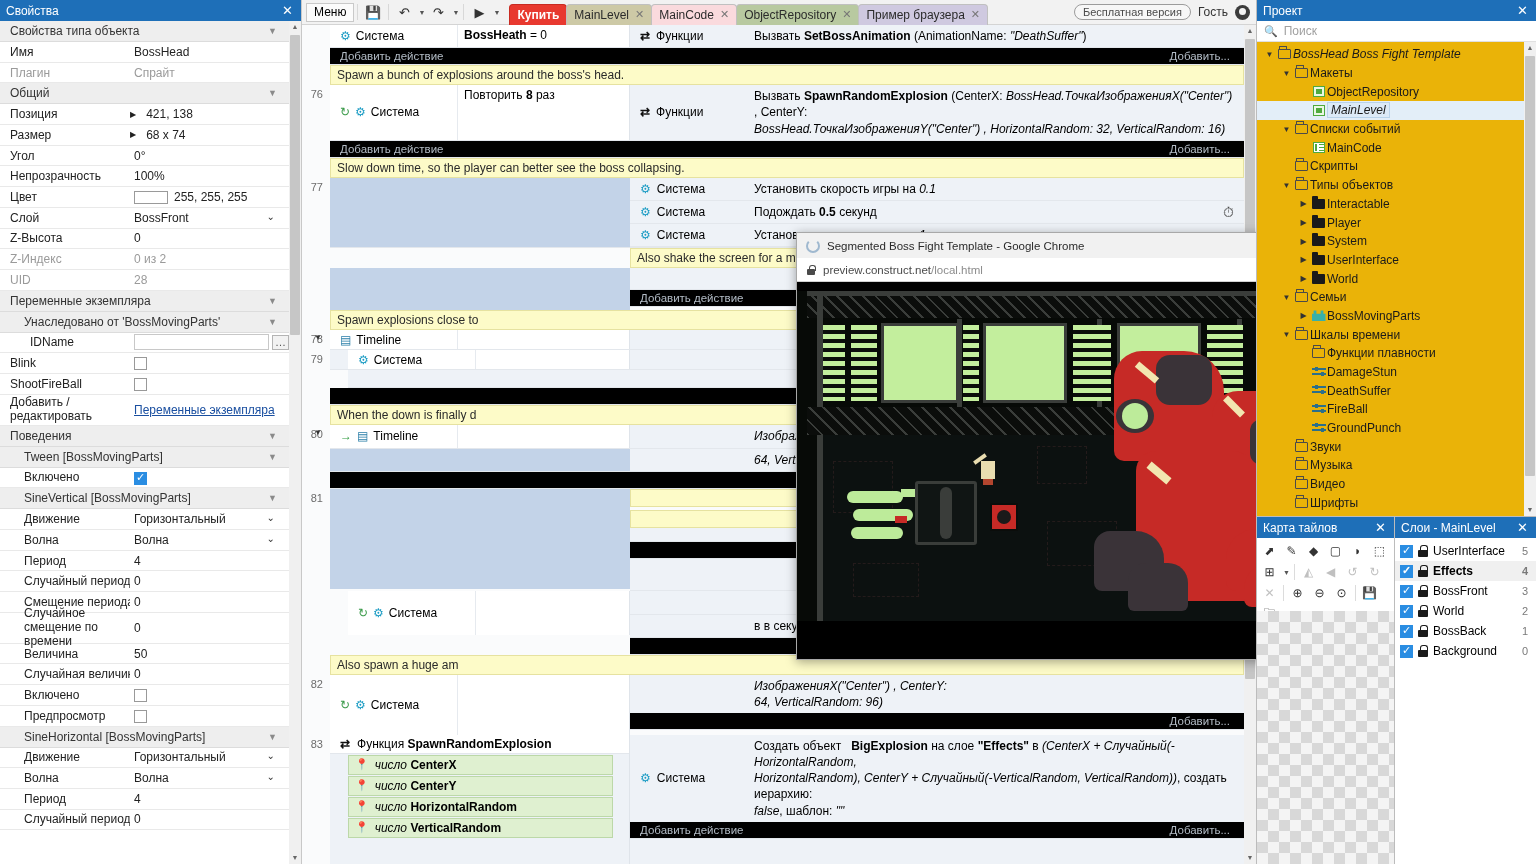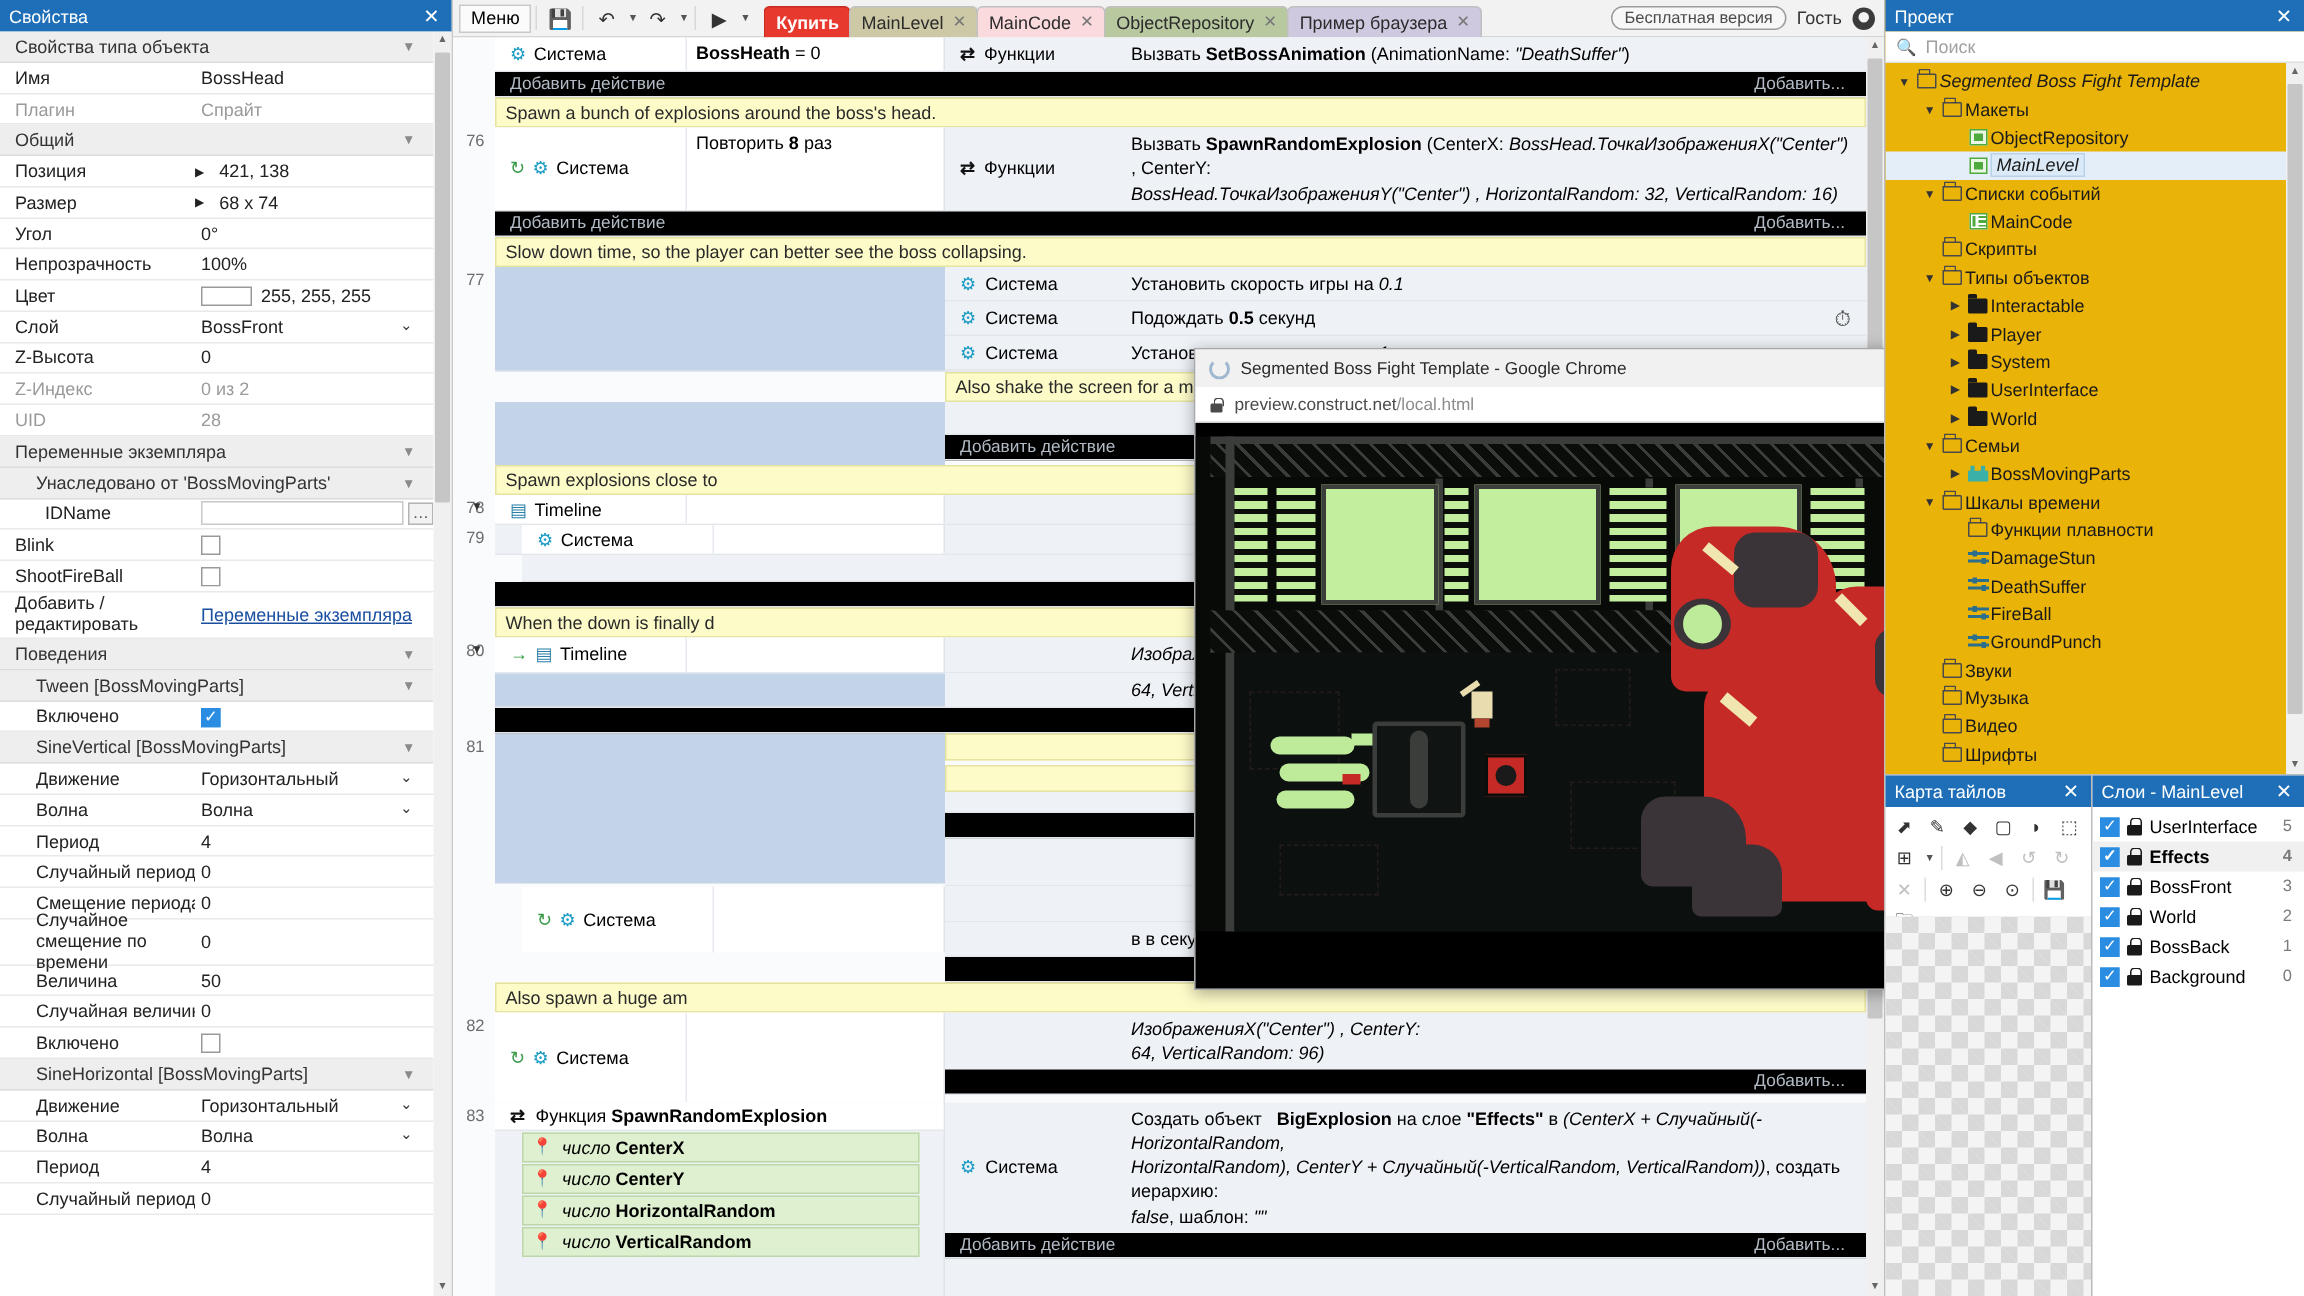--- a/index.html
+++ b/index.html
@@ -323,20 +323,24 @@
           <span class="v">50</span>
         </div>
         <div class="row i1">
           <span class="k">Случайная величина</span>
           <span class="v">0</span>
         </div>
         <div class="row i1">
           <span class="k">Включено</span>
           <span class="v"><span class="cb"></span></span>
         </div>
+        <div class="row i1">
+          <span class="k">Предпросмотр</span>
+          <span class="v"><span class="cb"></span></span>
+        </div>
         <div class="grp i1">
           <span>SineHorizontal [BossMovingParts]</span>
             <span class="car">▼</span>
         </div>
         <div class="row i1">
           <span class="k">Движение</span>
           <span class="v"><span>Горизонтальный</span><span class="chev">⌄</span></span>
         </div>
         <div class="row i1">
           <span class="k">Волна</span>
@@ -848,21 +852,21 @@
         <span class="ph">Поиск</span>
       </div>
       <div class="tree">
         <div class="tree-inner" id="tree-host">
             <div class="tn">
               <span style="width:6px;flex:none"></span>
               <span class="tw">▼</span>
               <span class="ic">
                 <span class="folder"></span>
               </span>
-              <span class="lbl it ">Segmented Boss Fight Template</span>
+              <span class="lbl it ">BossHead Boss Fight Template</span>
             </div>
             <div class="tn">
               <span style="width:23px;flex:none"></span>
               <span class="tw">▼</span>
               <span class="ic">
                 <span class="folder"></span>
               </span>
               <span class="lbl  ">Макеты</span>
             </div>
             <div class="tn">

